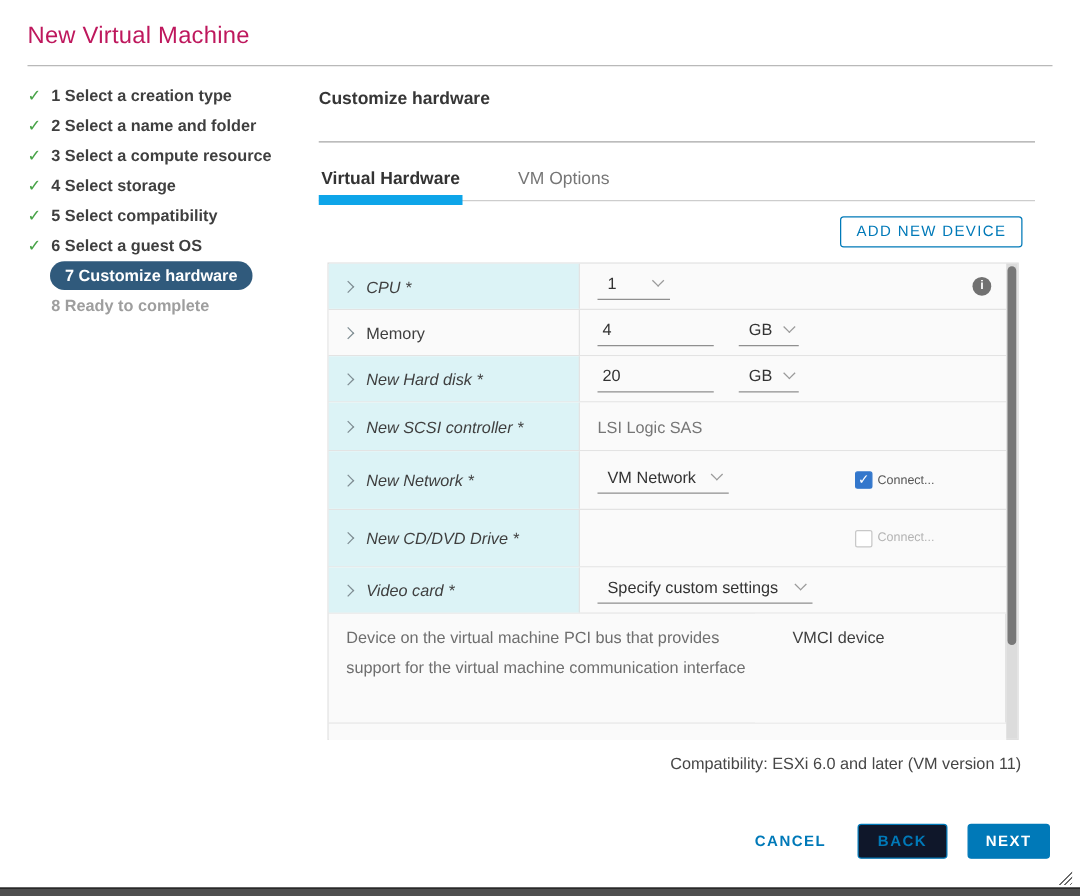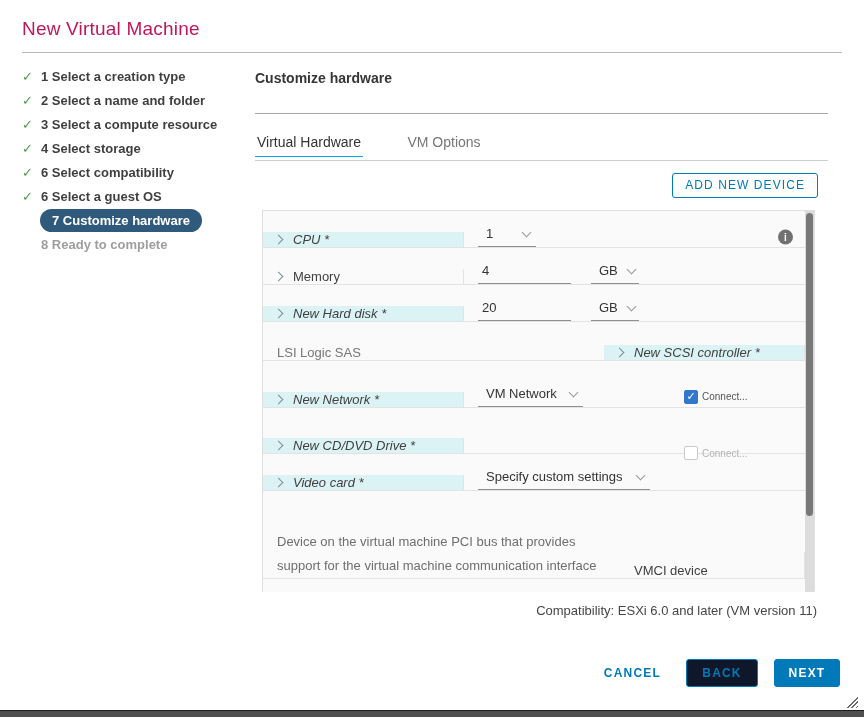--- a/index.html
+++ b/index.html
@@ -27,36 +27,36 @@
   .step-label{white-space:nowrap;}
 
   
   .content{position:absolute;left:255px;top:66px;width:573px;height:540px;}
   .panel-title{position:absolute;left:0;top:4px;font-size:14px;font-weight:700;color:#363636;}
   .panel-subtitle{position:absolute;left:0;top:26px;font-size:14px;color:#3F3F3F;}
   .divider1{position:absolute;left:0;right:0;top:47px;height:1px;background:#A6A6A6;}
 
   .tabs{position:absolute;left:0;right:0;top:62px;height:32px;border-bottom:1px solid #CDCDCD;}
   .tab{display:inline-block;margin-right:38px;font-size:14px;color:#767676;padding:6px 2px 9px 2px;cursor:pointer;}
-  .tab.active{color:#333;border-bottom:1px solid #0ea5e9;padding-bottom:6px;font-weight:400;}
+  .tab.active{color:#333;border-bottom:8px solid #0ea5e9;padding-bottom:6px;font-weight:700;}
 
   .add-btn{
     position:absolute;top:107px;right:10px;height:25px;padding:0 12px;
     background:#fff;border:1px solid #0079B8;border-radius:3px;color:#0079B8;
     font-size:12px;font-weight:500;letter-spacing:.09em;line-height:23px;cursor:pointer;
     font-family:inherit;
   }
 
   
   .hw-table{
     position:absolute;left:7px;top:144px;width:553px;height:382px;
     border:1px solid #DFDFDF;box-sizing:border-box;background:#FAFAFA;
   }
   .hw-rows{position:absolute;left:0;top:0;right:9px;}
-  .hw-row{display:flex;box-sizing:border-box;border-bottom:1px solid #E3E3E3;background:#FAFAFA;align-items:flex-end;}
+  .hw-row{display:flex;box-sizing:border-box;border-bottom:1px solid #E3E3E3;background:#FAFAFA;}
   .cell{box-sizing:border-box;}
   .cell.label{
     width:201px;flex:0 0 201px;display:flex;align-items:center;
     padding-left:12px;border-right:1px solid #E3E3E3;background:#FAFAFA;
   }
   .hw-row.hl .cell.label{background:#DCF3F6;}
   .cell.value{flex:1;display:flex;align-items:center;position:relative;padding-left:14px;}
   .chev{
     width:6px;height:6px;border-top:1.5px solid #7E8C92;border-right:1.5px solid #7E8C92;
     transform:rotate(45deg);margin-right:11px;flex:0 0 auto;cursor:pointer;
@@ -137,21 +137,21 @@
   <div class="step done">
       <span class="check">✓</span>
       <span class="step-label">3 Select a compute resource</span>
     </div>
   <div class="step done">
       <span class="check">✓</span>
       <span class="step-label">4 Select storage</span>
     </div>
   <div class="step done">
       <span class="check">✓</span>
-      <span class="step-label">6 Select compatibility</span>
+      <span class="step-label">5 Select compatibility</span>
     </div>
   <div class="step done">
       <span class="check">✓</span>
       <span class="step-label">6 Select a guest OS</span>
     </div>
   <div class="step active">
       <span class="check">✓</span>
       <span class="step-label">7 Customize hardware</span>
     </div>
   <div class="step pending">
@@ -210,26 +210,26 @@
         <div class="cell value">
           <span class="ctl-input" style="width:85px">20</span>
           <span class="ctl-select" style="width:34px;margin-left:20px">
             <span class="sel-val">GB</span>
               <span class="sel-caret"></span>
           </span>
         </div>
       </div>
 
       <div class="hw-row hl" style="height:39px">
+        <div class="cell label">
+          <span class="chev"></span>
+          <span class="dev-label it">New SCSI controller *</span>
+        </div>
         <div class="cell value">
           <span class="plain-val">LSI Logic SAS</span>
-        </div>
-        <div class="cell label">
-          <span class="chev"></span>
-          <span class="dev-label it">New SCSI controller *</span>
         </div>
       </div>
 
       <div class="hw-row hl" style="height:47px">
         <div class="cell label">
           <span class="chev"></span>
           <span class="dev-label it">New Network *</span>
         </div>
         <div class="cell value">
           <span class="ctl-select" style="width:91px">

